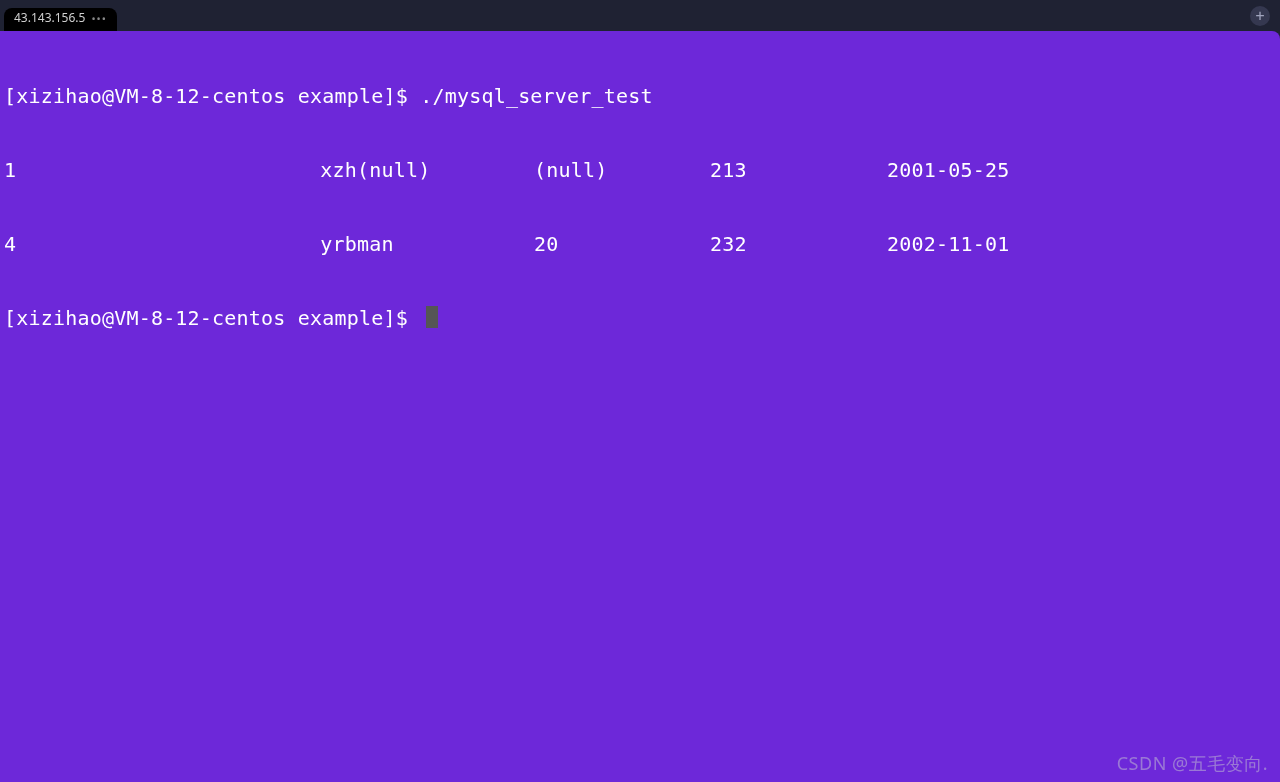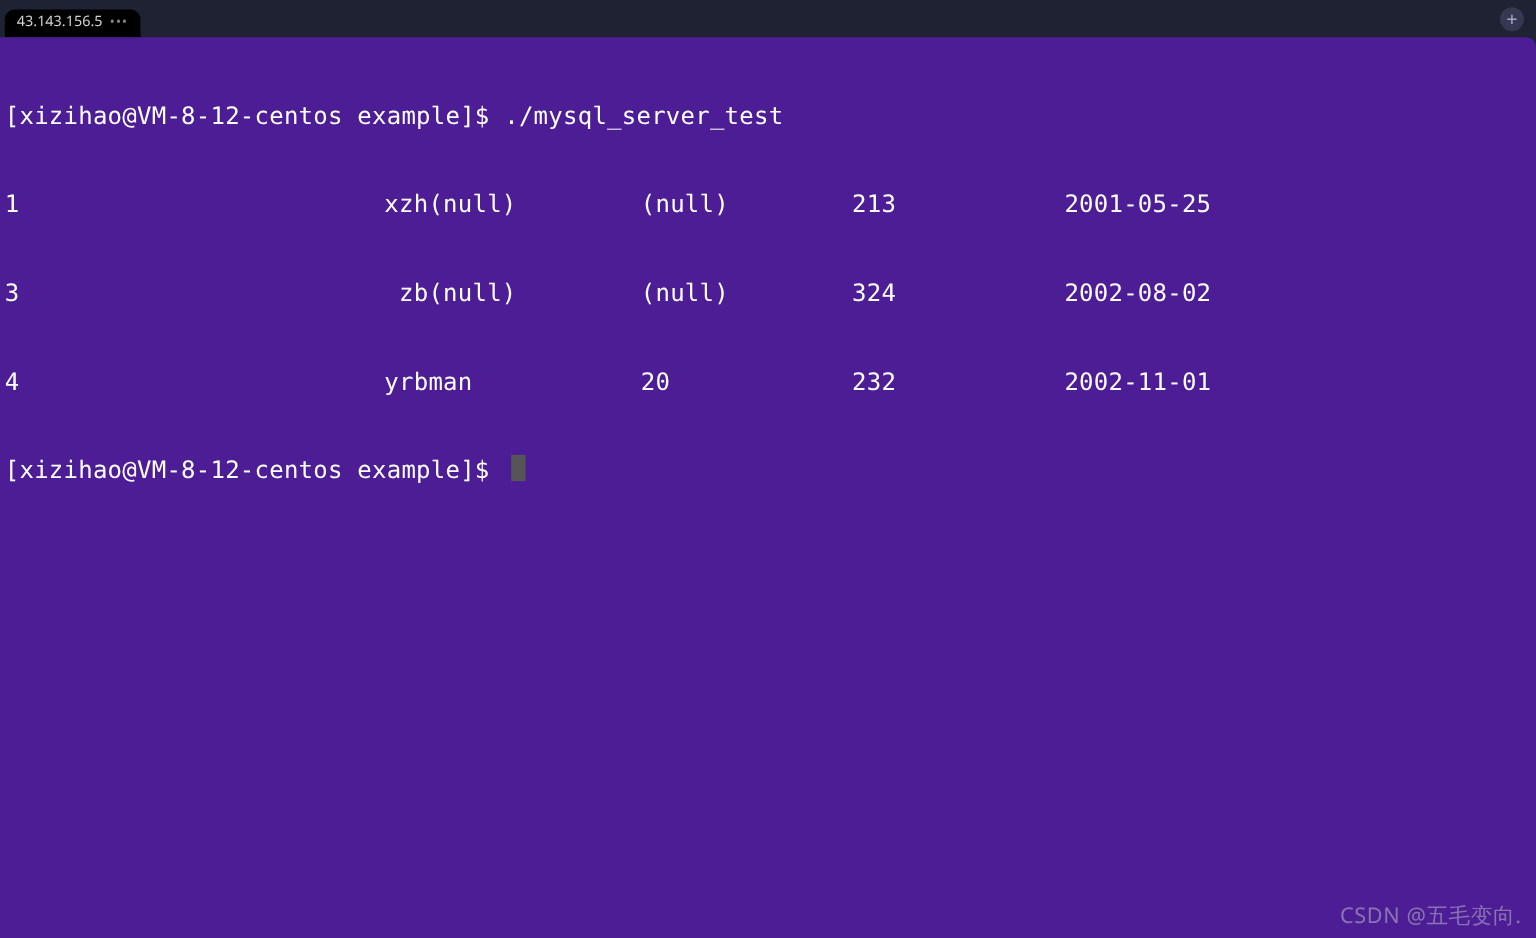--- a/index.html
+++ b/index.html
@@ -44,21 +44,21 @@
       background: #353850;
       color: #a0a4bd;
       display: flex;
       align-items: center;
       justify-content: center;
       font-size: 15px;
       font-weight: 300;
       cursor: pointer;
     }
     .terminal {
-      background: #4c1d95;
+      background: #6d28d9;
       color: #fff;
       height: calc(782px - 31px);
       width: 100%;
       padding: 4px 4px;
       font-size: 20px;
       line-height: 24.6px;
       white-space: pre;
       letter-spacing: 0.2px;
       position: relative;
       border-radius: 0 8px 0 0;
@@ -99,18 +99,17 @@
     <span class="tab-menu">•••</span>
   </div>
   <div class="new-tab-btn">
     <span>+</span>
   </div>
 </div>
 
 <div class="terminal">
   <div class="row"><span>[xizihao@VM-8-12-centos example]$ </span><span>./mysql_server_test</span></div>
   <div class="row"><span class="col c0">1</span><span class="col c1">xzh</span><span class="col c2">(null)</span><span class="col c3">(null)</span><span class="col c4">213</span><span class="col c5">2001-05-25</span></div>
-  <div class="row"><span class="col c0">3</span><span class="col c1">zb</span><span class="col c2">(null)</span><span class="col c3">(null)</span><span class="col c4">324</span><span class="col c5">2002-08-02</span></div>
   <div class="row"><span class="col c0">4</span><span class="col c1">yrb</span><span class="col c2">man</span><span class="col c3">20</span><span class="col c4">232</span><span class="col c5">2002-11-01</span></div>
   <div class="row"><span>[xizihao@VM-8-12-centos example]$ </span><span class="cursor"></span></div>
 
   <div class="watermark">CSDN @五毛变向.</div>
 </div>
 
 </body></html>

